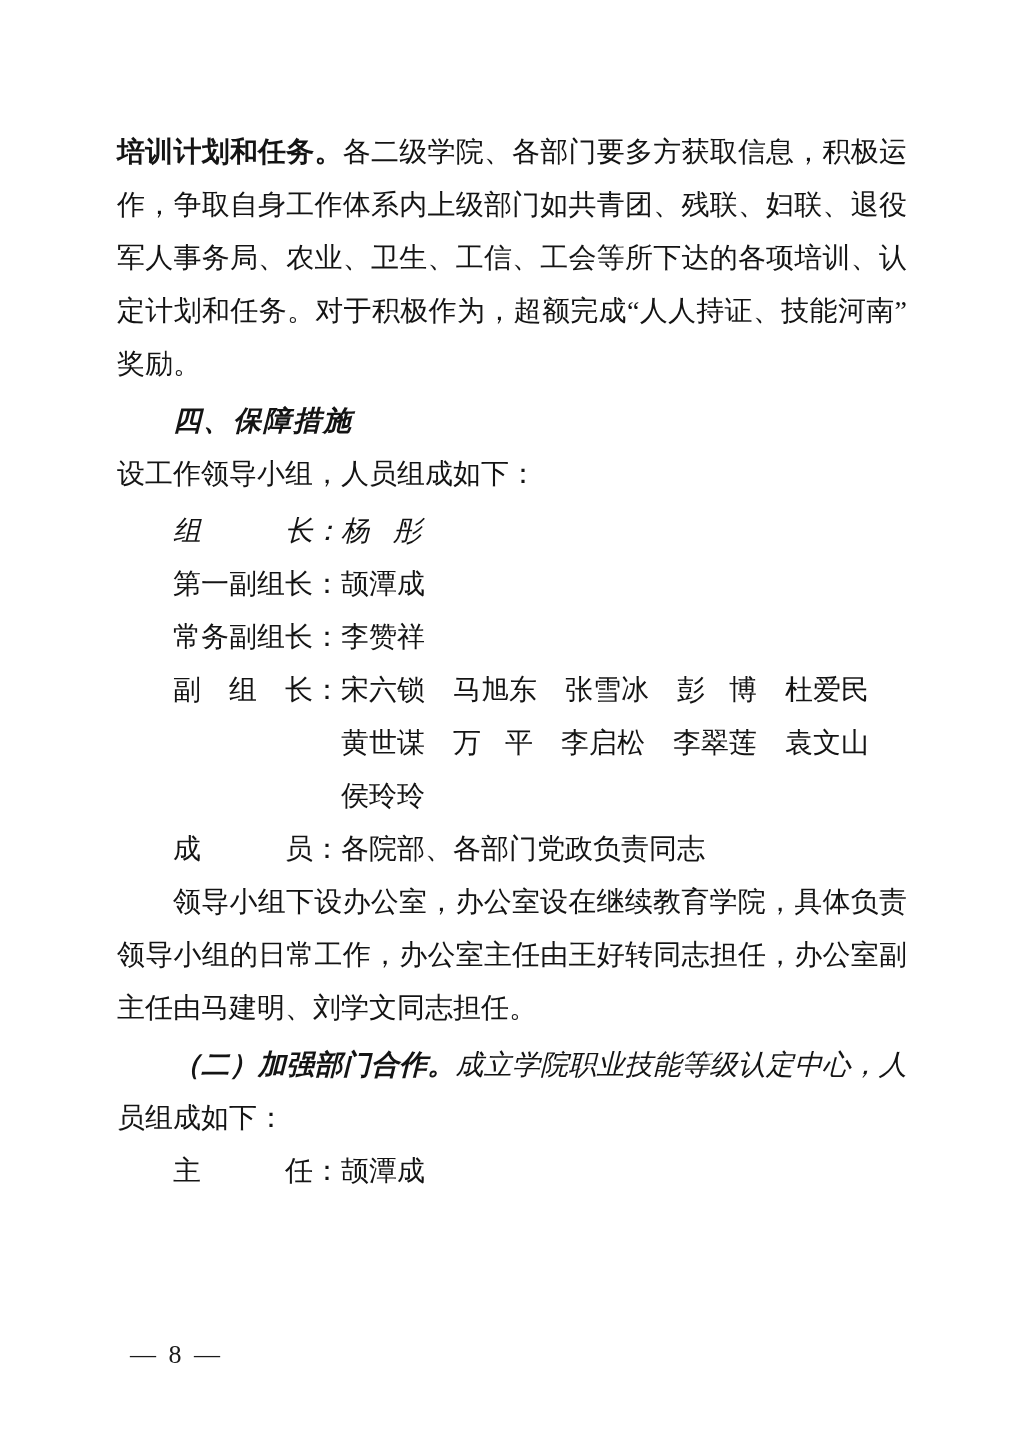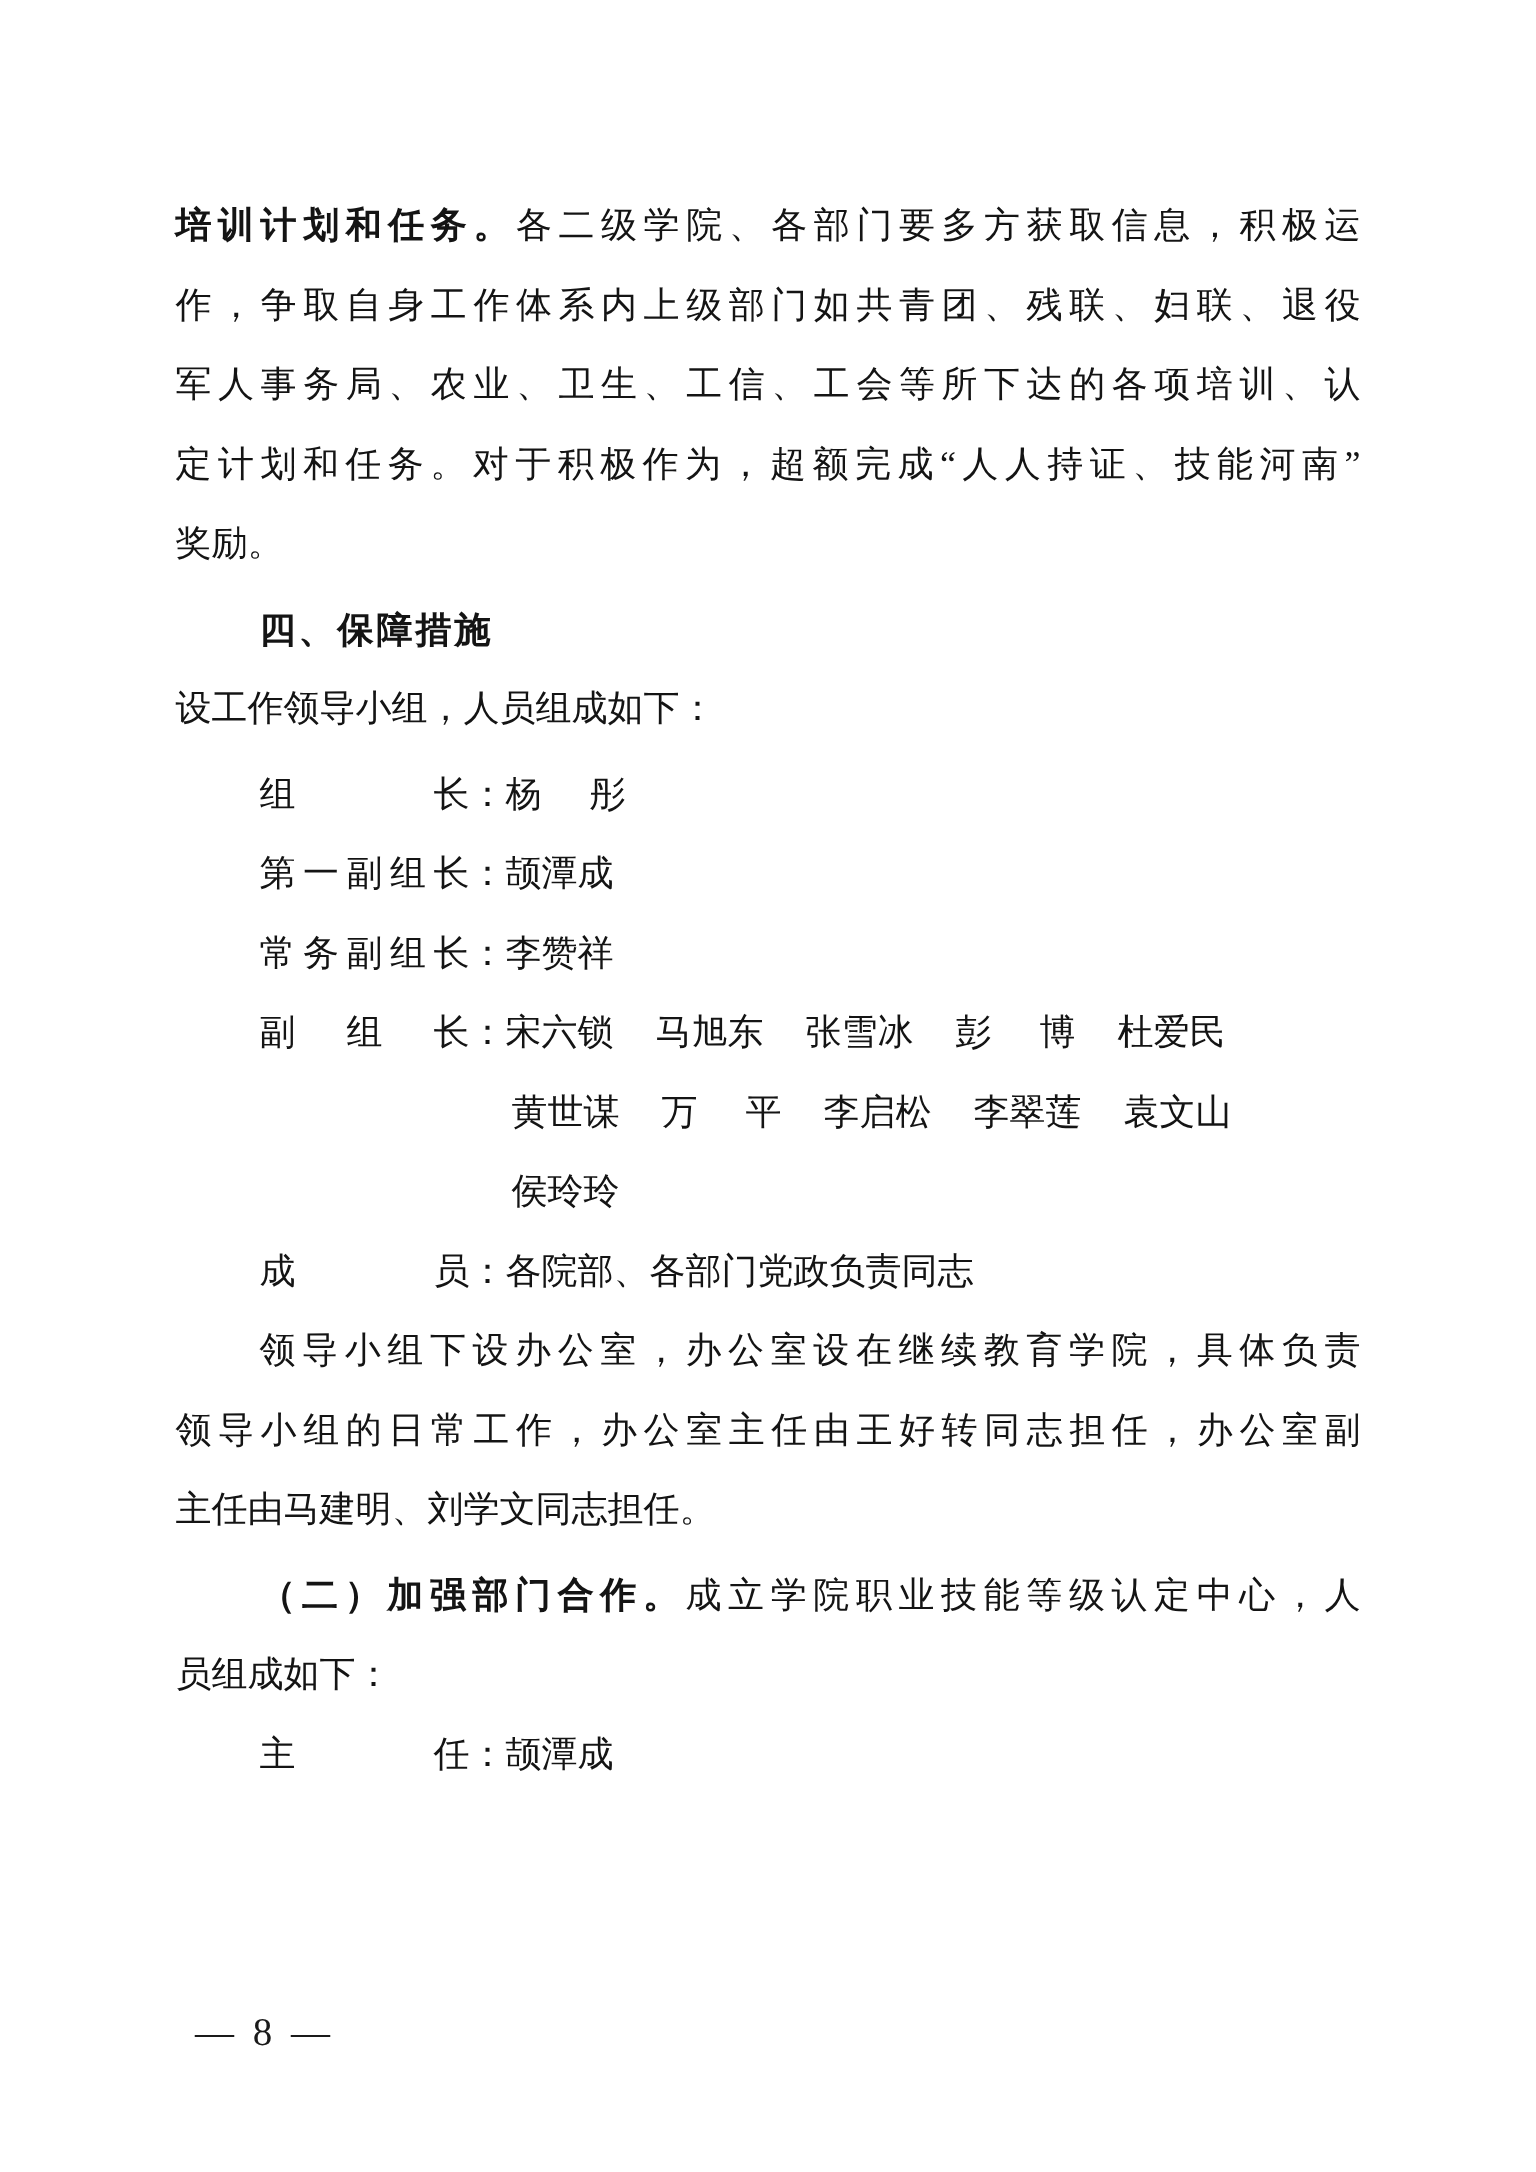--- a/index.html
+++ b/index.html
@@ -10,29 +10,29 @@
     color: #141414;
   }
   .page {
     position: relative;
     width: 1024px; height: 1448px;
     overflow: hidden;
     background: #ffffff;
   }
   .content {
     padding: 125px 117px 0 117px;
-    font-size: 24px;
+    font-size: 28px;
     line-height: 53px;
   }
   .ln { min-height: 53px; }
   
   .j { text-align: justify; text-align-last: justify; text-justify: inter-ideograph; }
   
   .ind { text-indent: 56px; }
-  .mt4 { margin-top: 4px; }
+  .mt4 { margin-top: 4px; font-style: italic; }
   .b { font-weight: bold; }
   .hd {
     font-family: "Liberation Sans", "DejaVu Sans", sans-serif;
     font-weight: bold;
     letter-spacing: 2px;
   }
   
   .ros { padding-left: 56px; }
   .cont { padding-left: 224px; }
   .role {

